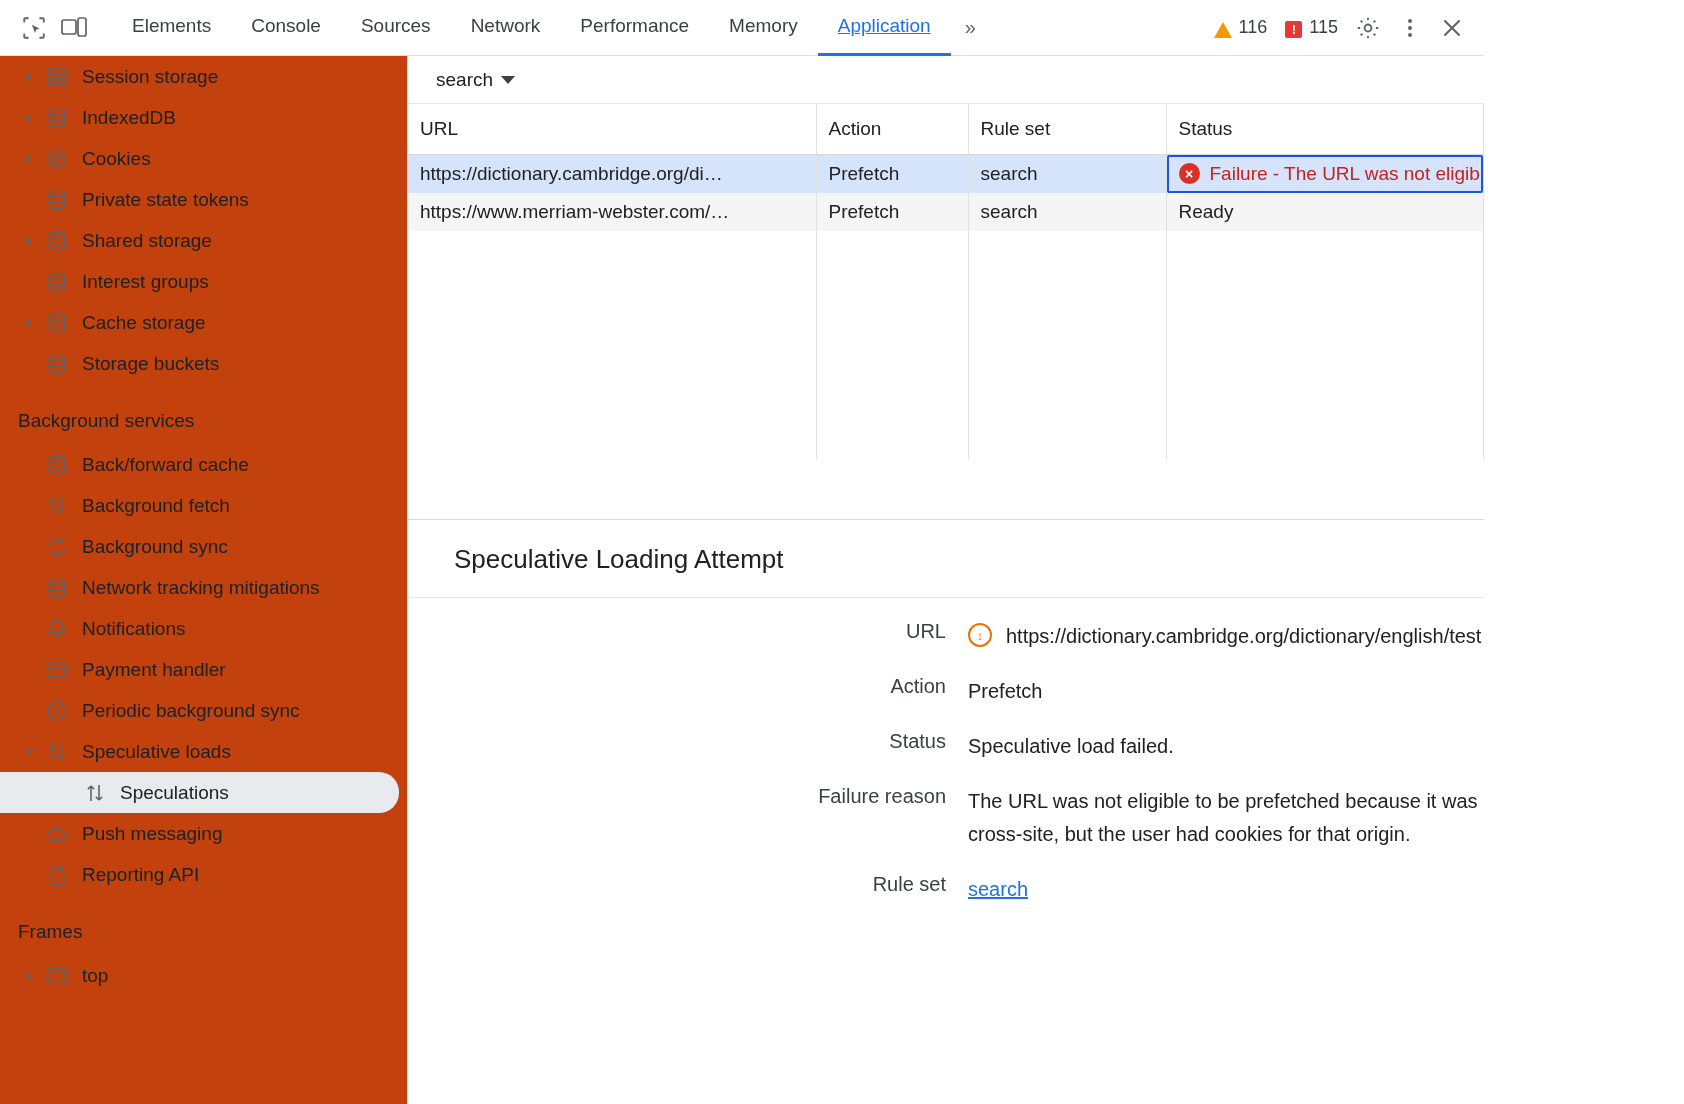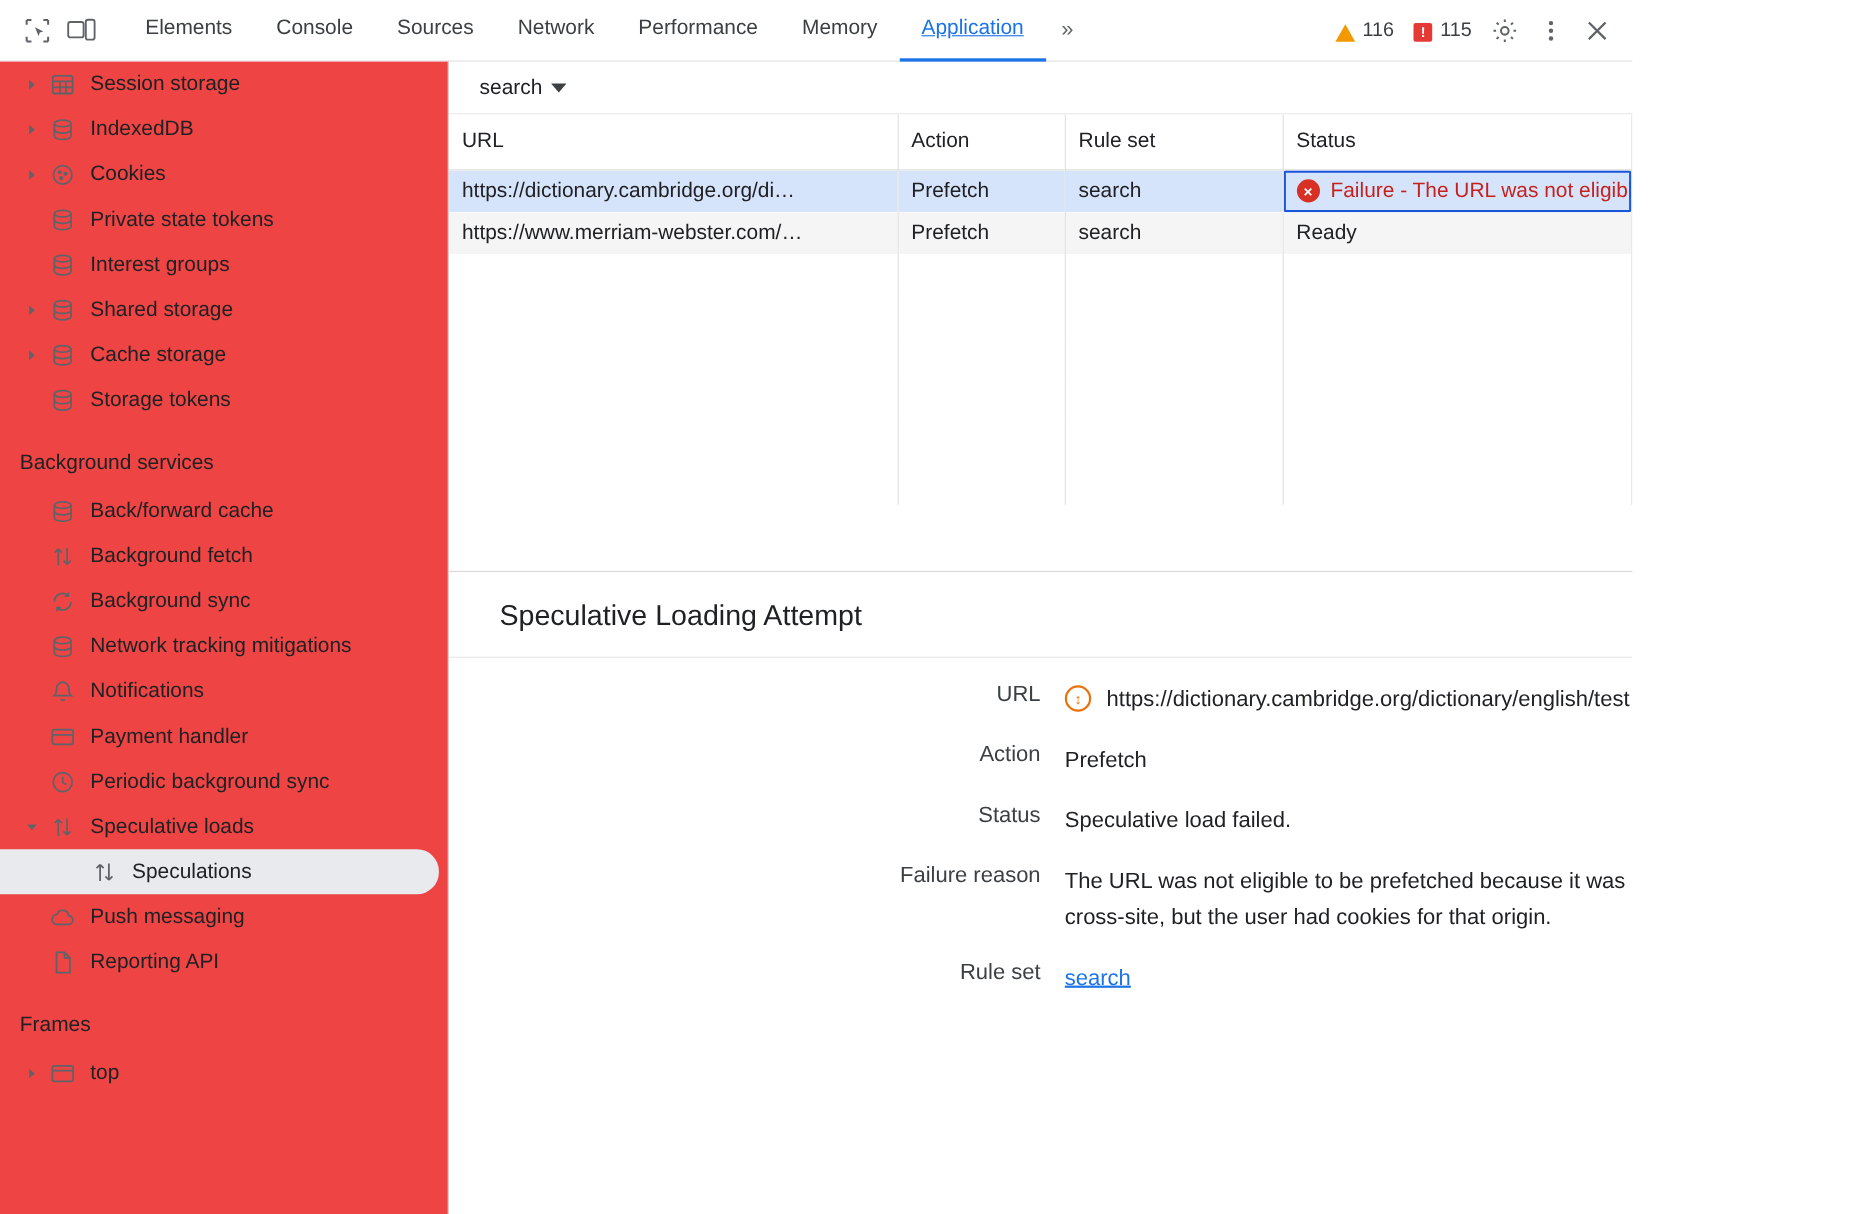--- a/index.html
+++ b/index.html
@@ -61,21 +61,21 @@
     color: #fff; font-size: 13px; font-weight: bold; line-height: 1;
   }
 
   
   .main { display: flex; flex: 1; min-height: 0; }
 
   
   .sidebar {
     width: 408px; min-width: 408px;
     border-right: 1px solid #e0e0e0;
-    background: #ef4444;
+    background: #c2410c;
     overflow: hidden;
     padding-top: 0px;
     position: relative;
   }
   .sb-row {
     height: 41px;
     display: flex; align-items: center;
     padding-left: 18px;
     font-size: 19px;
     color: #202124;
@@ -309,46 +309,46 @@
             <span class="sb-ico">
               <svg width="24" height="24" viewBox="0 0 24 24" fill="none" stroke="currentColor" stroke-width="1.6">
                 <ellipse cx="12" cy="6.2" rx="7.6" ry="3"></ellipse>
                 <path d="M4.4 6.2v11.6c0 1.66 3.4 3 7.6 3s7.6-1.34 7.6-3V6.2"></path>
                 <path d="M4.4 12c0 1.66 3.4 3 7.6 3s7.6-1.34 7.6-3"></path>
               </svg>
             </span>
             <span class="sb-label">Private state tokens</span>
           </div>
           <div class="sb-row">
-            <span class="sb-arrow"></span>
-            <span class="sb-ico">
-              <svg width="24" height="24" viewBox="0 0 24 24" fill="none" stroke="currentColor" stroke-width="1.6">
-                <ellipse cx="12" cy="6.2" rx="7.6" ry="3"></ellipse>
-                <path d="M4.4 6.2v11.6c0 1.66 3.4 3 7.6 3s7.6-1.34 7.6-3V6.2"></path>
-                <path d="M4.4 12c0 1.66 3.4 3 7.6 3s7.6-1.34 7.6-3"></path>
-              </svg>
-            </span>
-            <span class="sb-label">Interest groups</span>
-          </div>
-          <div class="sb-row">
             <span class="sb-arrow">
               <svg width="12" height="12" viewBox="0 0 12 12" fill="currentColor">
                 <path d="M3.5 1.5l5 4.5-5 4.5z"></path>
               </svg>
             </span>
             <span class="sb-ico">
               <svg width="24" height="24" viewBox="0 0 24 24" fill="none" stroke="currentColor" stroke-width="1.6">
                 <ellipse cx="12" cy="6.2" rx="7.6" ry="3"></ellipse>
                 <path d="M4.4 6.2v11.6c0 1.66 3.4 3 7.6 3s7.6-1.34 7.6-3V6.2"></path>
                 <path d="M4.4 12c0 1.66 3.4 3 7.6 3s7.6-1.34 7.6-3"></path>
               </svg>
             </span>
             <span class="sb-label">Shared storage</span>
           </div>
           <div class="sb-row">
+            <span class="sb-arrow"></span>
+            <span class="sb-ico">
+              <svg width="24" height="24" viewBox="0 0 24 24" fill="none" stroke="currentColor" stroke-width="1.6">
+                <ellipse cx="12" cy="6.2" rx="7.6" ry="3"></ellipse>
+                <path d="M4.4 6.2v11.6c0 1.66 3.4 3 7.6 3s7.6-1.34 7.6-3V6.2"></path>
+                <path d="M4.4 12c0 1.66 3.4 3 7.6 3s7.6-1.34 7.6-3"></path>
+              </svg>
+            </span>
+            <span class="sb-label">Interest groups</span>
+          </div>
+          <div class="sb-row">
             <span class="sb-arrow">
               <svg width="12" height="12" viewBox="0 0 12 12" fill="currentColor">
                 <path d="M3.5 1.5l5 4.5-5 4.5z"></path>
               </svg>
             </span>
             <span class="sb-ico">
               <svg width="24" height="24" viewBox="0 0 24 24" fill="none" stroke="currentColor" stroke-width="1.6">
                 <ellipse cx="12" cy="6.2" rx="7.6" ry="3"></ellipse>
                 <path d="M4.4 6.2v11.6c0 1.66 3.4 3 7.6 3s7.6-1.34 7.6-3V6.2"></path>
                 <path d="M4.4 12c0 1.66 3.4 3 7.6 3s7.6-1.34 7.6-3"></path>
@@ -358,21 +358,21 @@
           </div>
           <div class="sb-row">
             <span class="sb-arrow"></span>
             <span class="sb-ico">
               <svg width="24" height="24" viewBox="0 0 24 24" fill="none" stroke="currentColor" stroke-width="1.6">
                 <ellipse cx="12" cy="6.2" rx="7.6" ry="3"></ellipse>
                 <path d="M4.4 6.2v11.6c0 1.66 3.4 3 7.6 3s7.6-1.34 7.6-3V6.2"></path>
                 <path d="M4.4 12c0 1.66 3.4 3 7.6 3s7.6-1.34 7.6-3"></path>
               </svg>
             </span>
-            <span class="sb-label">Storage tokens</span>
+            <span class="sb-label">Storage buckets</span>
           </div>
         </div>
       <div class="sb-section">
         <span>Background services</span>
       </div>
       <div id="sb-bg">
           <div class="sb-row">
             <span class="sb-arrow"></span>
             <span class="sb-ico">
               <svg width="24" height="24" viewBox="0 0 24 24" fill="none" stroke="currentColor" stroke-width="1.6">

